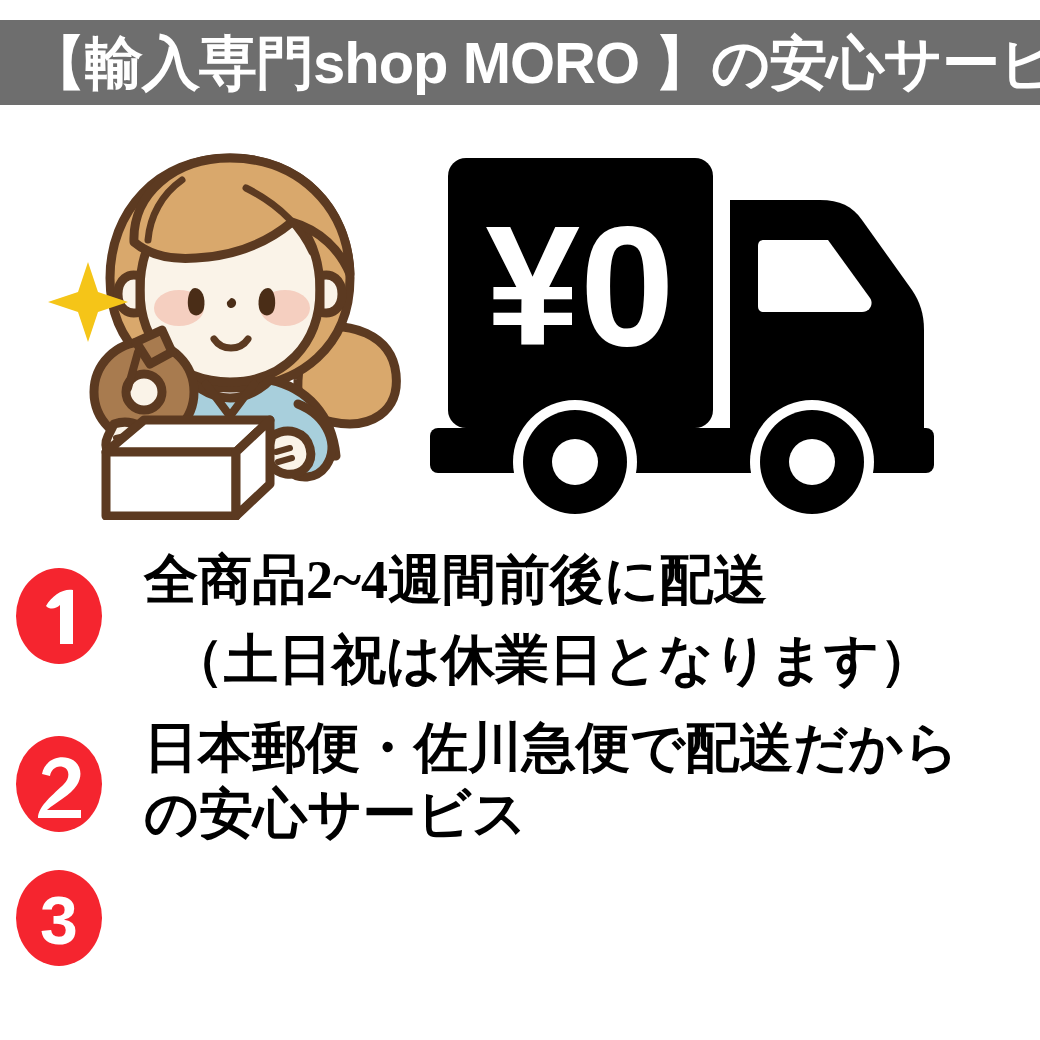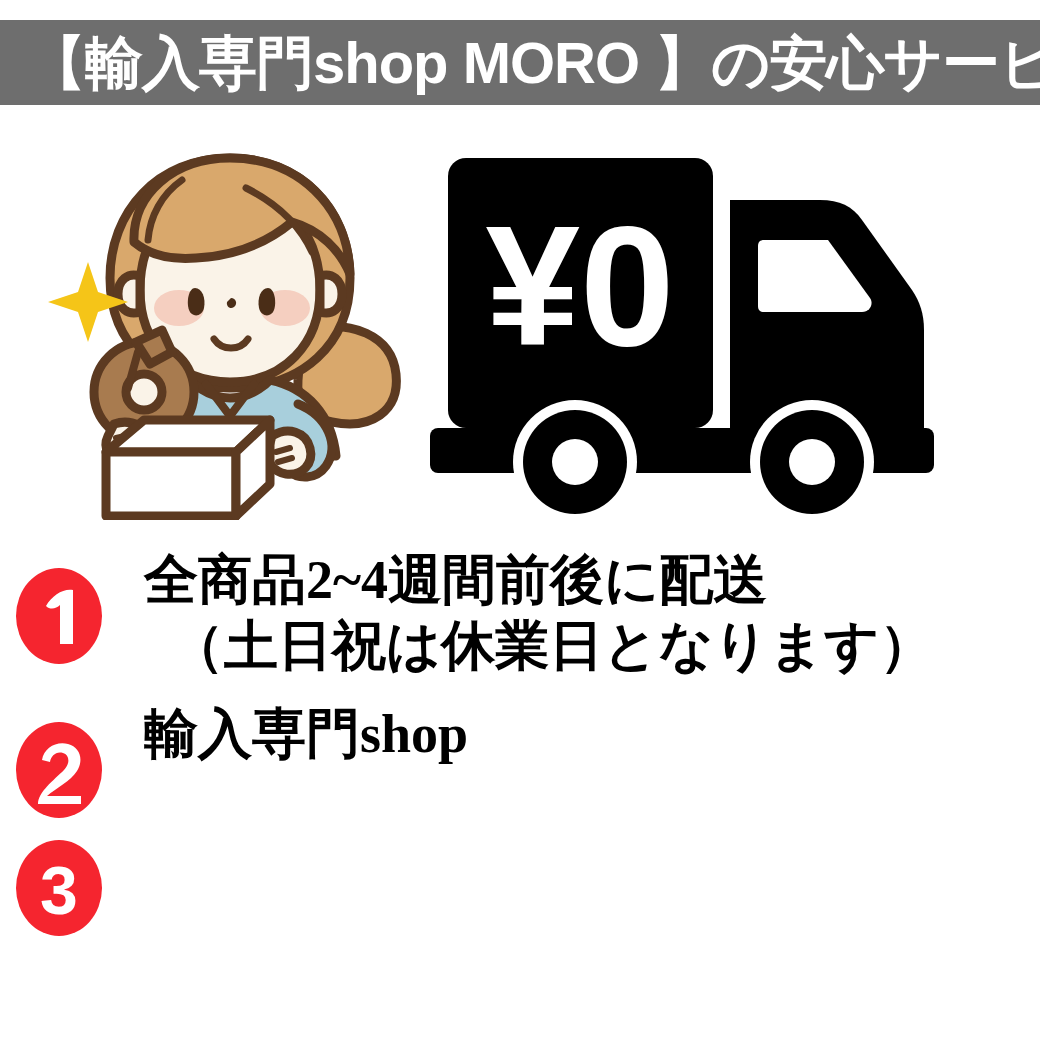--- a/index.html
+++ b/index.html
@@ -92,21 +92,21 @@
     font-family: "Liberation Serif", "DejaVu Serif", serif;
     font-weight: bold;
     color: #000000;
   }
   .benefit-line {
     font-size: 54px;
     line-height: 1.22;
     letter-spacing: 0px;
     white-space: nowrap;
   }
-  .benefit-line.indent { padding-left: 26px; }
+  .benefit-line.indent { padding-left: 26px; margin-top: 14px; }
   .item-3 .benefit-text { padding-top: 6px; }
   .item-3 .badge { margin-top: 8px; }
 </style>
 </head>
 <body>
 
 <div class="header-banner">
   <div class="header-title">【輸入専門shop MORO 】の安心サービス</div>
 </div>
 
@@ -211,21 +211,22 @@
   </div>
 
   <div class="benefit-item item-2">
     <div class="badge">
       <svg viewBox="0 0 86 96" xmlns="http://www.w3.org/2000/svg">
         <ellipse cx="43" cy="48" rx="43" ry="48" fill="#f5252f"></ellipse>
         <path d="M26 38 C28 26 40 19 52 22 C64 25 68 38 61 49 C55 59 40 66 31 74 L65 74 L65 82 L22 82 C22 70 38 58 48 48 C54 42 54 33 47 31 C40 29 35 34 34 40 Z" fill="#ffffff"></path>
       </svg>
     </div>
     <div class="benefit-text">
-      <div class="benefit-line">輸入専門shop</div>
+      <div class="benefit-line">日本郵便・佐川急便で配送だから</div>
+      <div class="benefit-line">の安心サービス</div>
     </div>
   </div>
 
   <div class="benefit-item item-3">
     <div class="badge">
       <svg viewBox="0 0 86 96" xmlns="http://www.w3.org/2000/svg">
         <ellipse cx="43" cy="48" rx="43" ry="48" fill="#f5252f"></ellipse>
         <text x="43" y="74" text-anchor="middle" font-family="Liberation Sans, DejaVu Sans, sans-serif" font-size="68" font-weight="bold" fill="#ffffff">3</text>
       </svg>
     </div>

